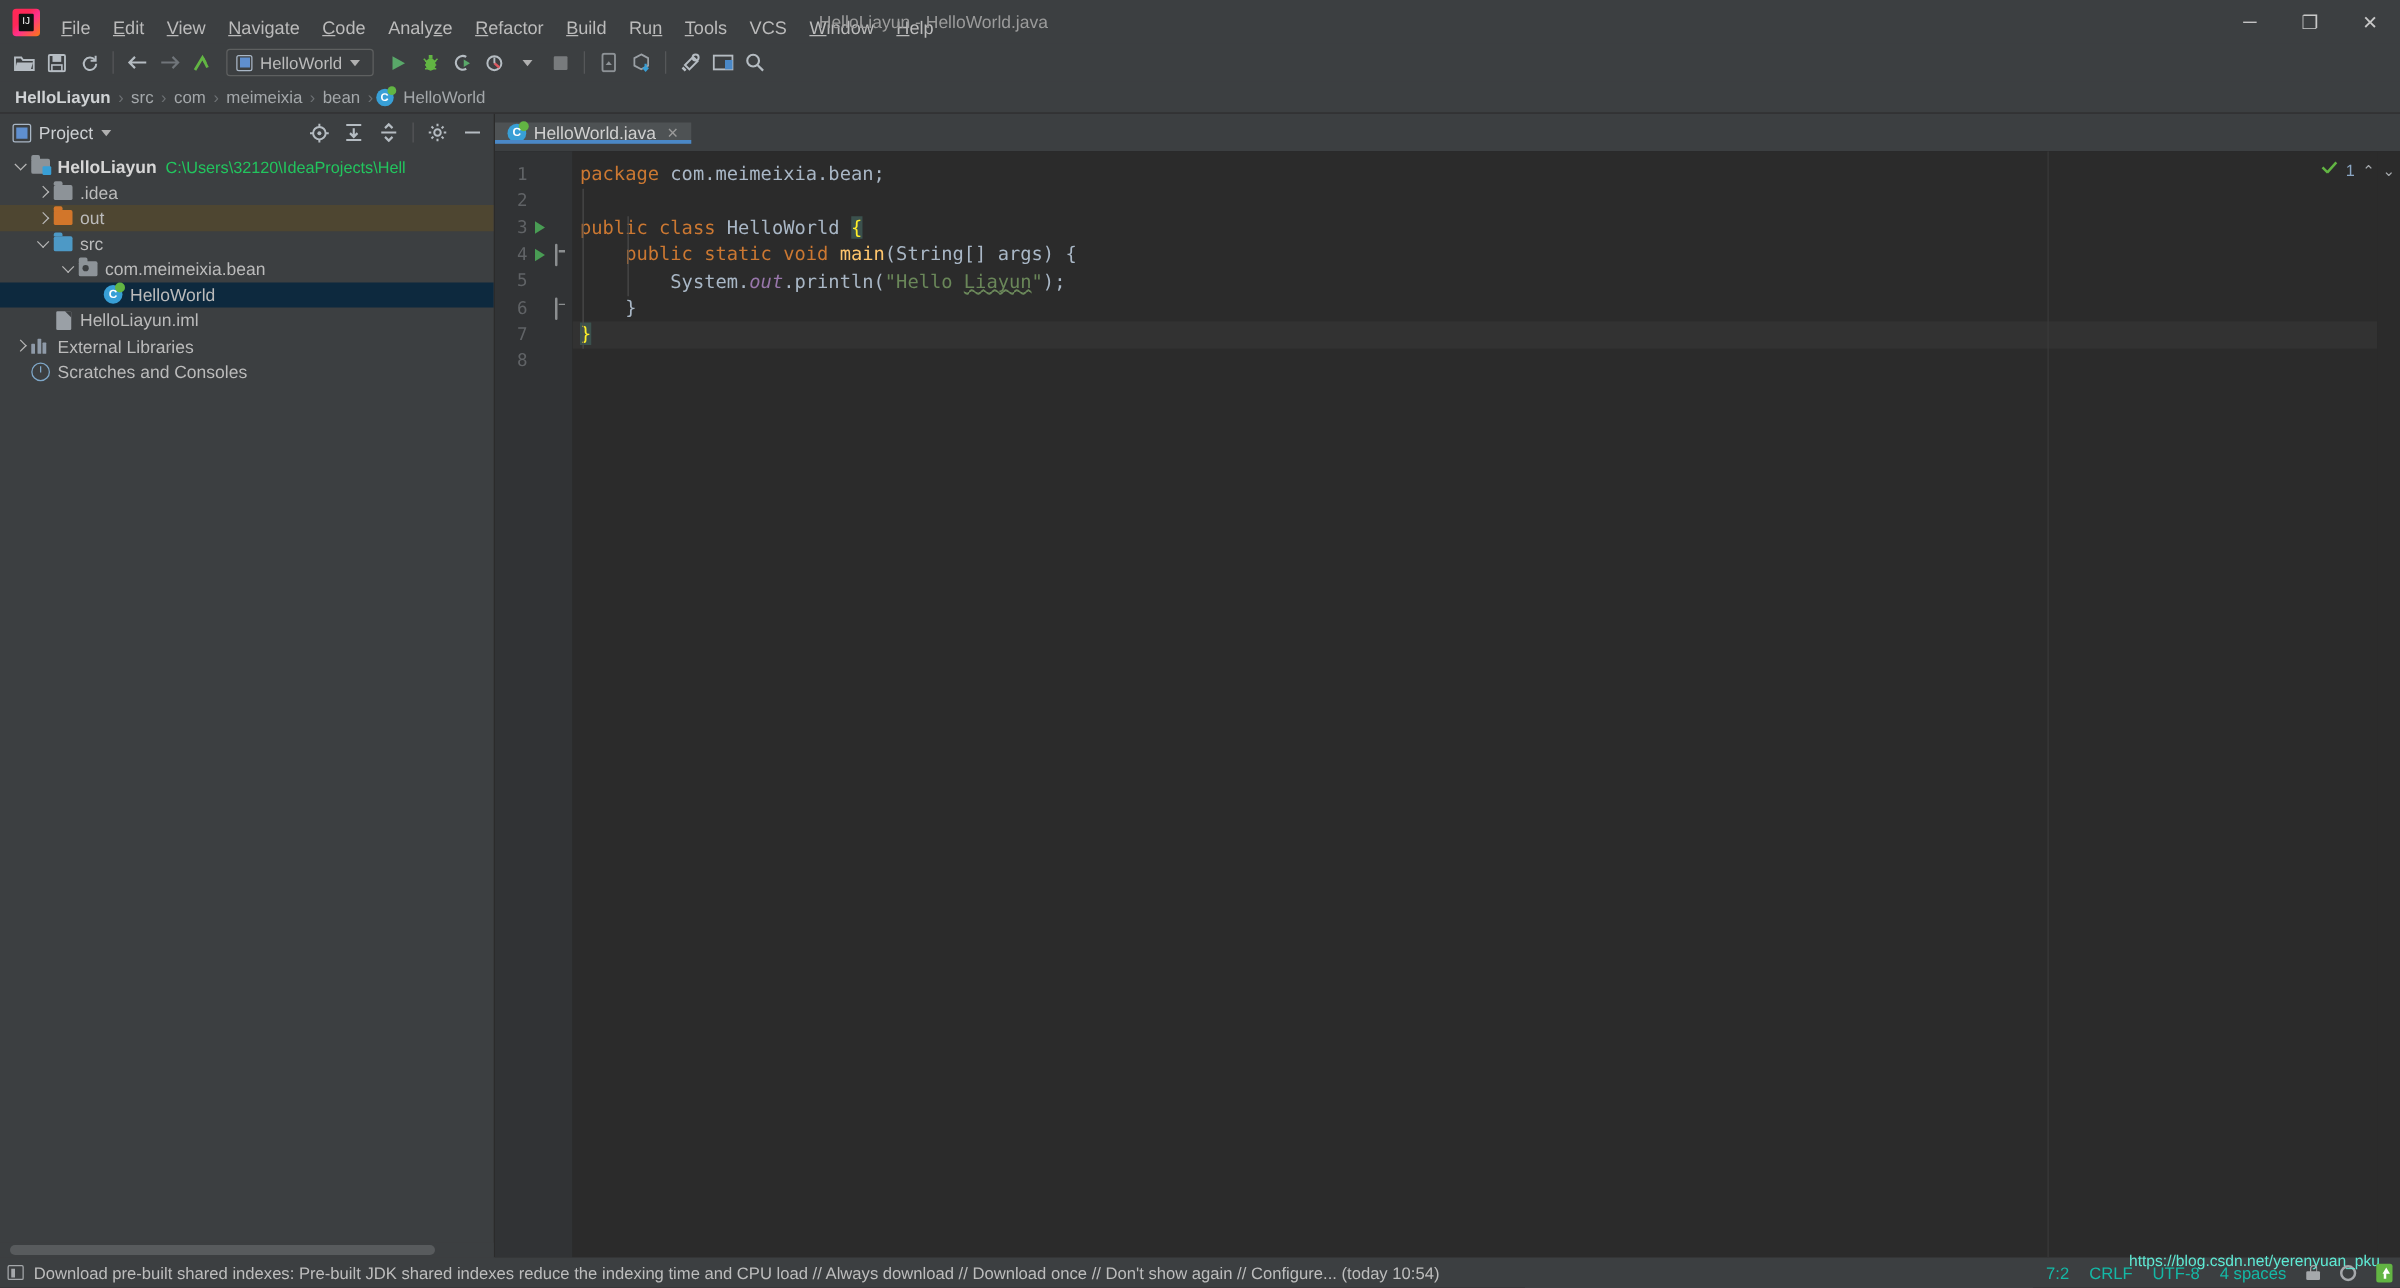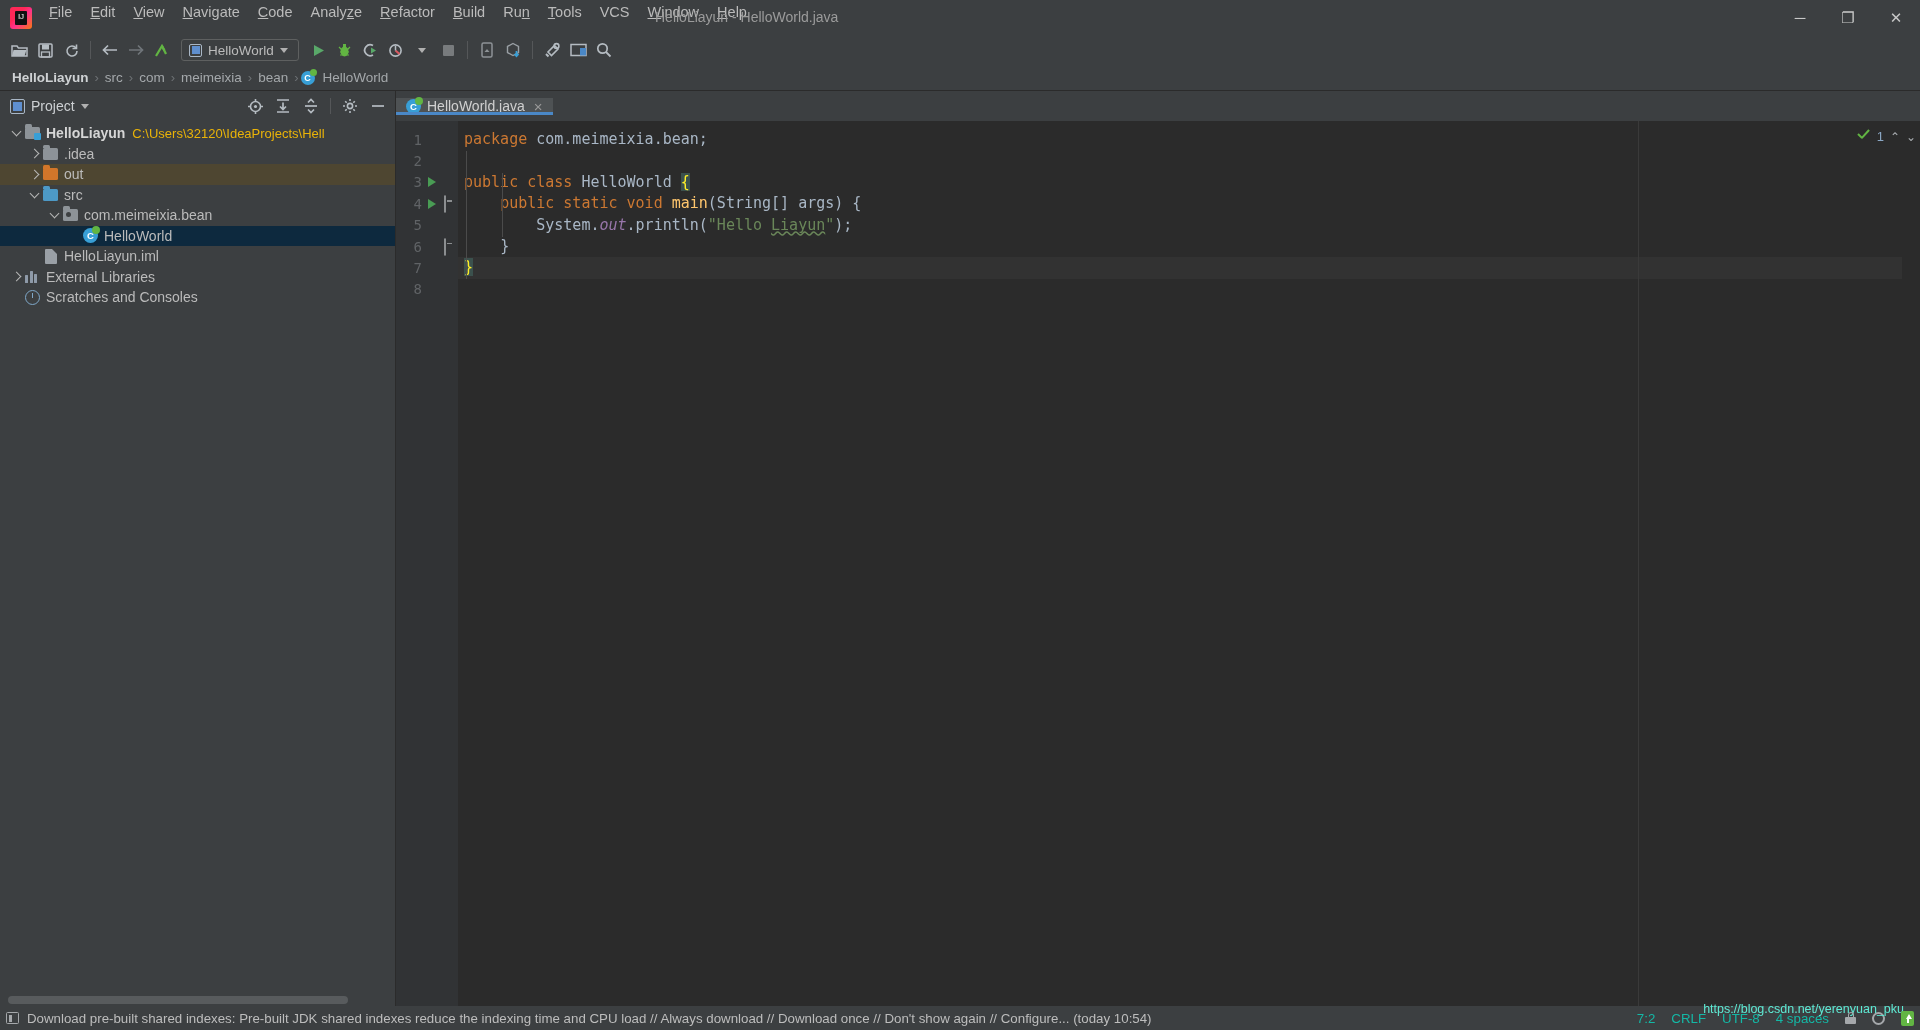--- a/index.html
+++ b/index.html
@@ -28,21 +28,21 @@
   }
   .logo::after {
     content: ""; position: absolute; left: 5px; top: 4px;
     width: 12px; height: 14px; background: #111; border-radius: 1px;
   }
   .logo::before {
     content: "IJ"; position: absolute; left: 5px; top: 3px; z-index: 2;
     width: 12px; height: 14px; color: #fff; font-size: 8px; line-height: 14px;
     text-align: center; font-family: "Liberation Sans", sans-serif;
   }
-  .menu { display: flex; align-items: flex-start; height: 35px; }
+  .menu { display: flex; align-items: flex-end; height: 35px; }
   .menu-item {
     font-size: 14.5px; color: #bbbbbb; padding: 4px 9px; cursor: default;
     white-space: nowrap;
   }
   .menu-item .mn { text-decoration: underline; }
   .win-title {
     position: absolute; left: 655px; top: 0; height: 35px; line-height: 35px;
     font-size: 14px; color: #9b9b9b; white-space: nowrap;
   }
   .win-ctrls { position: absolute; right: 0; top: 0; height: 35px; display: flex; }
@@ -131,21 +131,21 @@
   .cls-ico::after{content:"C";position:absolute;inset:0;color:#fff;font-size:9.5px;line-height:15px;text-align:center;font-weight:bold;}
   .cls-ico::before{content:"";position:absolute;right:-2px;top:-2px;width:8px;height:8px;background:#62b543;border-radius:50%;}
   .iml-ico { width:12px;height:15px;background:#9aa0a6;border-radius:1px;position:relative;}
   .iml-ico::after{content:"";position:absolute;right:0;top:0;border-width:0 5px 5px 0;border-style:solid;border-color:#3c3f41 #3c3f41 transparent transparent;}
   .lib-ico { width:15px;height:13px;display:flex;gap:1.5px;align-items:flex-end;}
   .lib-ico i { width:3px;background:#8e9aa8;display:block;border-radius:.5px;}
   .scratch-ico { width:15px;height:15px;border-radius:50%;border:1.6px solid #7fa8c9;position:relative;}
   .scratch-ico::after{content:"";position:absolute;left:5.5px;top:2.5px;width:1.6px;height:5px;background:#7fa8c9;}
   .node-label { color: #bbbbbb; }
   .node-label.bold { font-weight: bold; color: #d6d6d6; }
-  .node-path { color: #eab308; font-size: 13px; margin-left: 7px; }
+  .node-path { color: #22c55e; font-size: 13px; margin-left: 7px; }
 
   .pp-scroll { height: 12px; flex: 0 0 12px; position: relative; background: #3c3f41; }
   .pp-scroll .thumb { position: absolute; left: 8px; top: 2px; width: 340px; height: 8px; background: #585b5d; border-radius: 4px; }
 
   
   .editor-col { flex: 1 1 auto; display: flex; flex-direction: column; min-width: 0; background: #2b2b2b; }
   .tabs {
     height: 30px; flex: 0 0 30px; background: #3c3f41; display: flex; align-items: center;
   }
   .tab {

